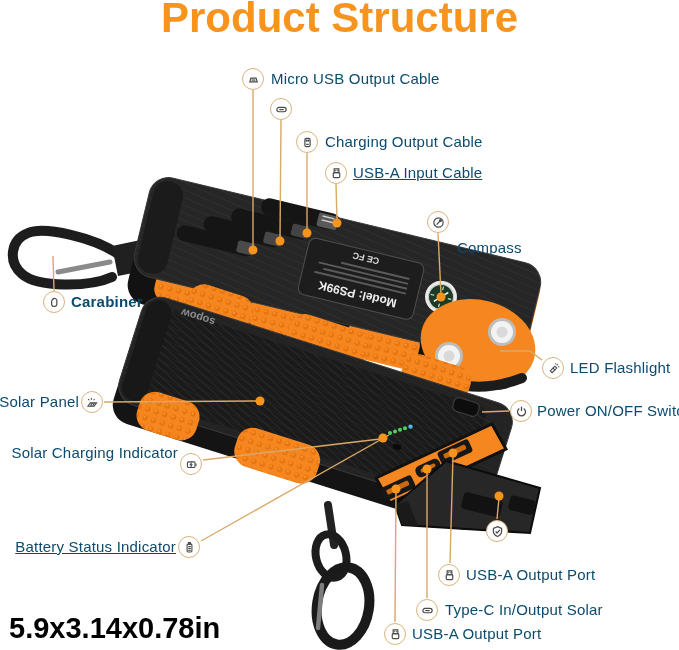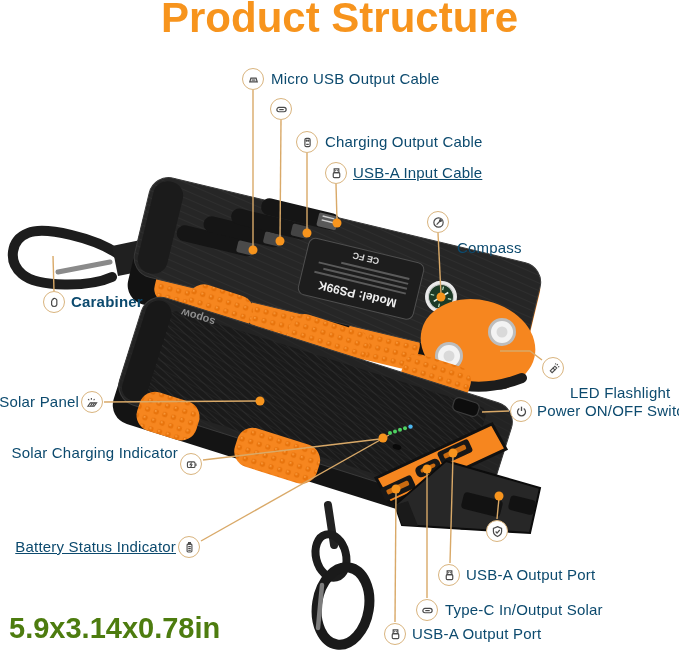--- a/index.html
+++ b/index.html
@@ -1,21 +1,21 @@
 <!DOCTYPE html>
 <html><head>
 <meta charset="utf-8">
 <style>
   html,body{margin:0;padding:0;}
   body{font-family:"Liberation Sans",sans-serif;background:#fff;}
   .canvas{position:relative;width:679px;height:650px;background:#fff;overflow:hidden;}
   .scene{position:absolute;left:0;top:0;width:679px;height:650px;}
   .title{position:absolute;left:0;top:-6px;width:679px;text-align:center;
          font-size:42px;font-weight:800;color:#F7941D;letter-spacing:0px;}
-  .dims{position:absolute;left:9px;top:612px;font-size:29px;font-weight:800;color:#4d7c0f;}
+  .dims{position:absolute;left:9px;top:612px;font-size:29px;font-weight:800;color:#000000;}
   .co-circle{position:absolute;width:22px;height:22px;border:1.4px solid #D9B47E;border-radius:50%;
              background:#fff;box-sizing:border-box;display:flex;align-items:center;justify-content:center;z-index:5;}
   .co-text{position:absolute;height:22px;line-height:22px;font-size:15px;color:#0c4a6e;
            white-space:nowrap;z-index:5;letter-spacing:0.2px;}
   .co-text.right{text-align:right;padding-left:37px;}
   .ico{width:13px;height:13px;display:block;}
   .ico *{vector-effect:non-scaling-stroke;}
 </style>
 </head>
 <body>
@@ -251,21 +251,21 @@
 
   <div class="co-circle" style="left:542px;top:357px;">
     <svg class="ico" viewBox="0 0 14 14" fill="none" stroke="#4a4a4a" stroke-width="1.1">
       <path d="M3.5,9.5 L6.5,6.5 L8.5,8.5 L5.5,11.5 Z"></path>
         <path d="M6.5,6.5 L8.5,4.5 L10.5,6.5 L8.5,8.5"></path>
       <line x1="10.5" y1="3.5" x2="11.6" y2="2.4"></line>
         <line x1="12" y1="5.4" x2="13.2" y2="4.8"></line>
         <line x1="9" y1="2.6" x2="9.4" y2="1.4"></line>
       </svg>
   </div>
-  <div class="co-text" style="left:570px;top:357px;margin-top:25px;">LED Flashlight</div>
+  <div class="co-text" style="left:570px;top:357px;">LED Flashlight</div>
 
   <div class="co-circle" style="left:510px;top:400px;">
     <svg class="ico" viewBox="0 0 14 14" fill="none" stroke="#4a4a4a" stroke-width="1.3">
       <path d="M4.6,3.8 a4.3,4.3 0 1 0 4.8,0"></path>
         <line x1="7" y1="1.8" x2="7" y2="6.4"></line>
       </svg>
   </div>
   <div class="co-text" style="left:537px;top:400px;">Power ON/OFF Switch</div>
 
   <div class="co-text right" style="right:600px;top:391px;">Solar Panel</div>

